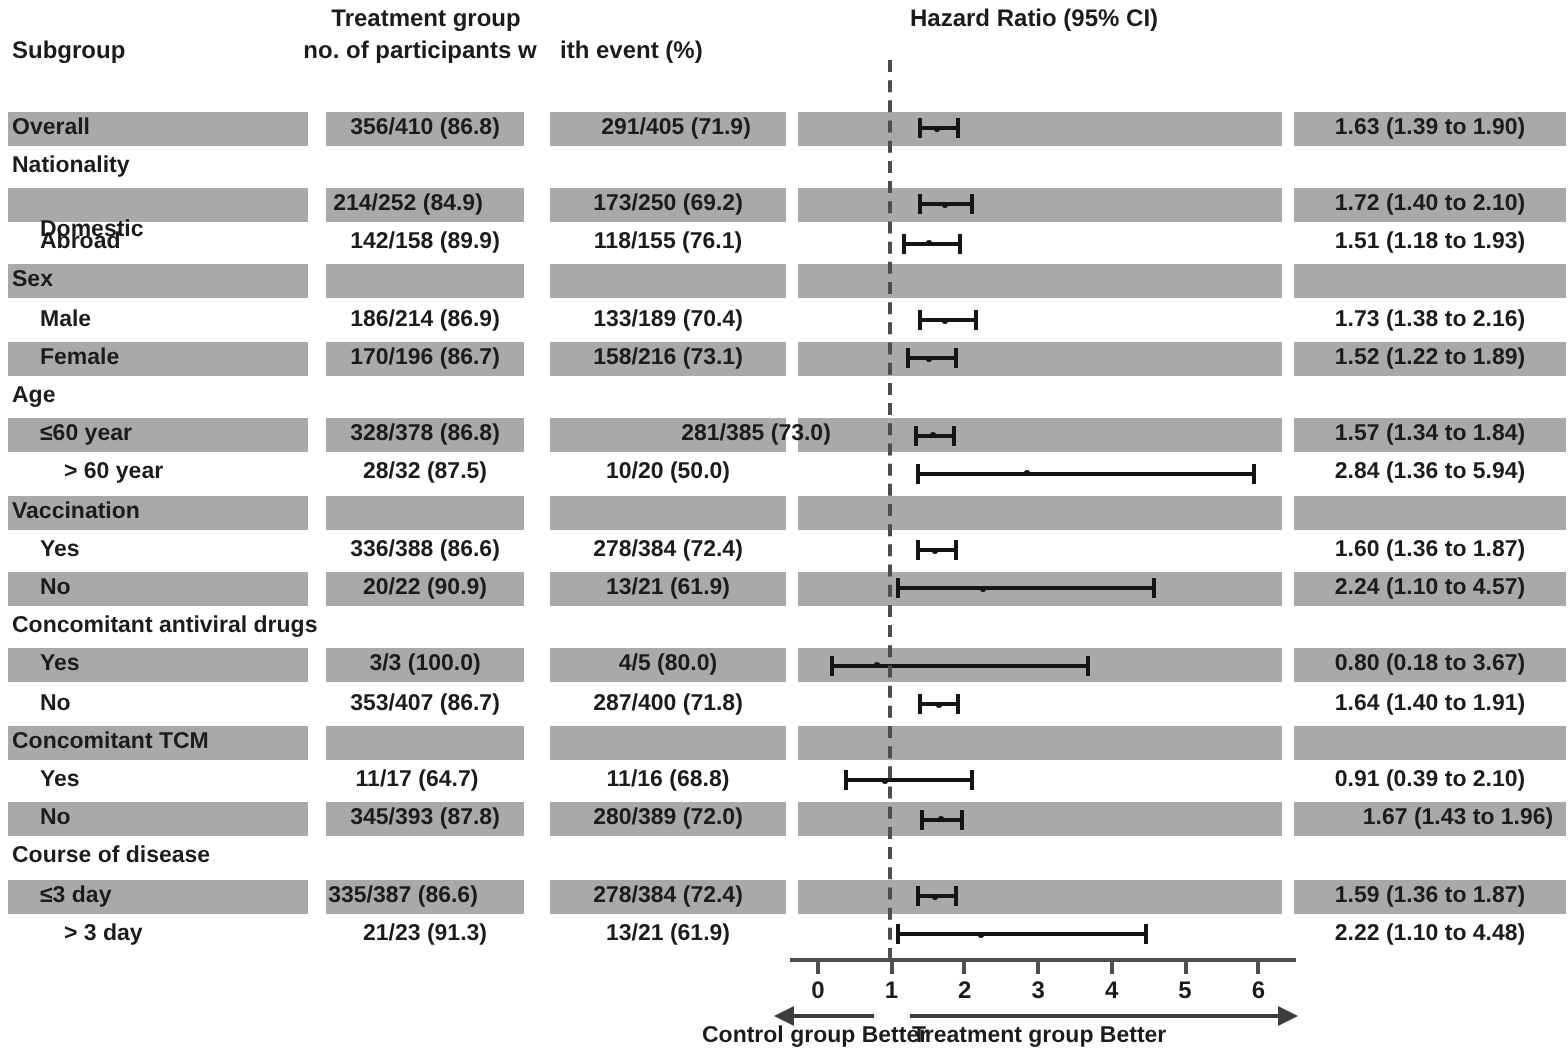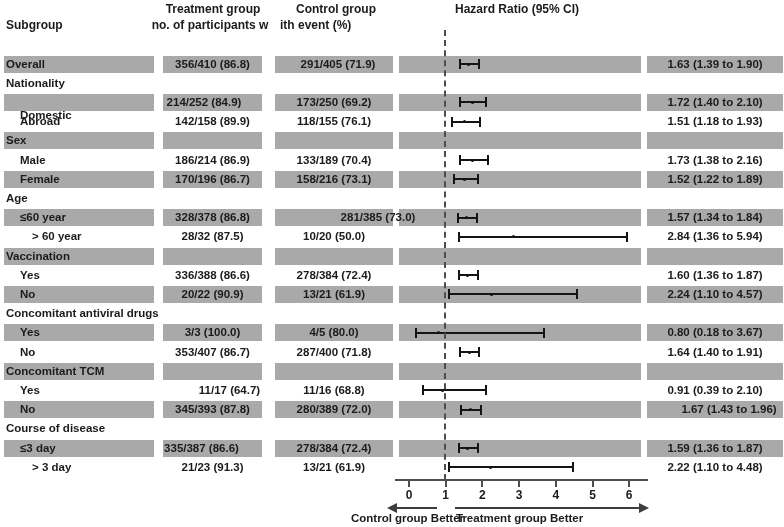--- a/index.html
+++ b/index.html
@@ -26,21 +26,20 @@
   .axis-label{position:absolute;font-size:11.5px;line-height:13px;white-space:nowrap;}
 </style>
 </head>
 <body>
 
 <div id="fig">
 
   <div class="hdr" style="left:6px;top:18px;">Subgroup</div>
   <div class="hdr center" style="left:148px;top:2px;width:130px;">Treatment group</div>
   <div class="hdr center" style="left:140px;top:18px;width:140px;">no. of participants w</div>
-  <div class="hdr center" style="left:275px;top:2px;width:122px;">Control group</div>
   <div class="hdr" style="left:280px;top:18px;">ith event (%)</div>
   <div class="hdr" style="left:455px;top:2px;">Hazard Ratio (95% CI)</div>
 
   <div id="rows-layer">
       <div class="band" style="left: 4px; top: 55.5px; width: 150px;"></div>
       <div class="band" style="left: 163px; top: 55.5px; width: 99px;"></div>
       <div class="band" style="left: 275px; top: 55.5px; width: 118px;"></div>
       <div class="band" style="left: 399px; top: 55.5px; width: 242px;"></div>
       <div class="band" style="left: 647px; top: 55.5px; width: 136px;"></div>
       <div class="cell" style="left: 6px; top: 55.5px;">Overall</div>
@@ -171,21 +170,21 @@
       <div class="cap" style="left: 459.38px; top: 347px;"></div>
       <div class="cap" style="left: 478.097px; top: 347px;"></div>
       <div class="dot" style="left: 467.688px; top: 350.5px;"></div>
       <div class="band" style="left: 4px; top: 362.7px; width: 150px;"></div>
       <div class="band" style="left: 163px; top: 362.7px; width: 99px;"></div>
       <div class="band" style="left: 275px; top: 362.7px; width: 118px;"></div>
       <div class="band" style="left: 399px; top: 362.7px; width: 242px;"></div>
       <div class="band" style="left: 647px; top: 362.7px; width: 136px;"></div>
       <div class="cell" style="left: 6px; top: 362.7px;">Concomitant TCM</div>
       <div class="cell" style="left: 20px; top: 381.9px;">Yes</div>
-      <div class="cell center" style="left: 180px; top: 381.9px; width: 99px;">11/17 (64.7)</div>
+      <div class="cell center" style="left: 159px; top: 381.9px; width: 99px;">11/17 (64.7)</div>
       <div class="cell center" style="left: 275px; top: 381.9px; width: 118px;">11/16 (68.8)</div>
       <div class="cell center" style="left: 647px; top: 381.9px; width: 136px;">0.91 (0.39 to 2.10)</div>
       <div class="bar" style="left: 423.313px; top: 389.4px; width: 62.757px;"></div>
       <div class="cap" style="left: 422.313px; top: 385.4px;"></div>
       <div class="cap" style="left: 485.07px; top: 385.4px;"></div>
       <div class="dot" style="left: 440.897px; top: 388.9px;"></div>
       <div class="band" style="left: 4px; top: 401.1px; width: 150px;"></div>
       <div class="band" style="left: 163px; top: 401.1px; width: 99px;"></div>
       <div class="band" style="left: 275px; top: 401.1px; width: 118px;"></div>
       <div class="band" style="left: 399px; top: 401.1px; width: 242px;"></div>

